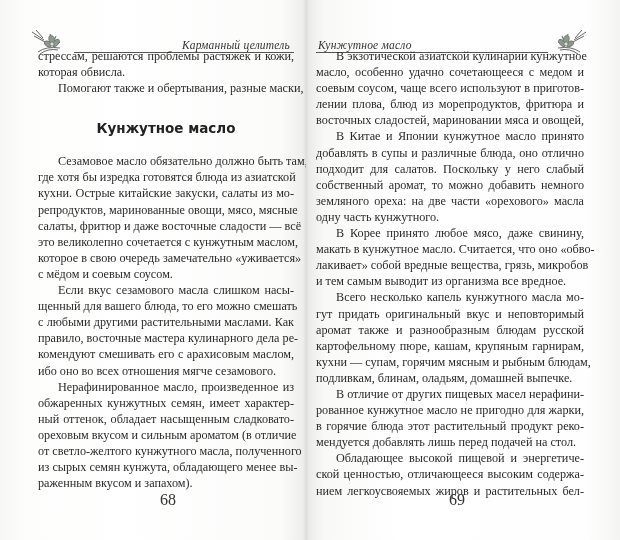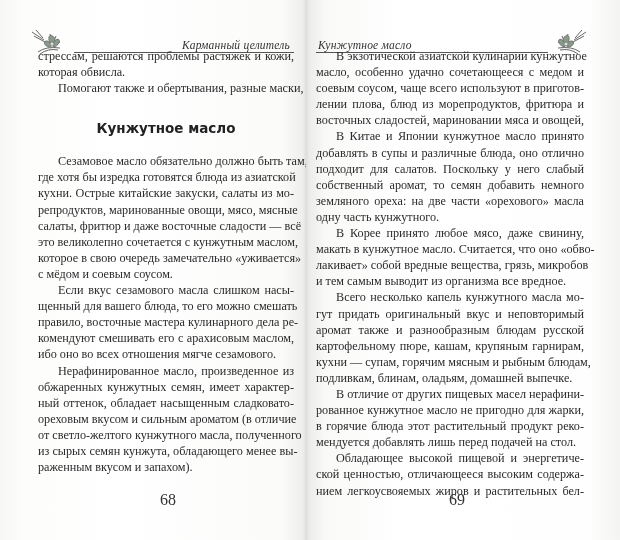--- a/index.html
+++ b/index.html
@@ -114,20 +114,21 @@
       <span class="line">где хотя бы изредка готовятся блюда из азиатской</span>
       <span class="line">кухни. Острые китайские закуски, салаты из мо-</span>
       <span class="line">репродуктов, маринованные овощи, мясо, мясные</span>
       <span class="line">салаты, фритюр и даже восточные сладости — всё</span>
       <span class="line">это великолепно сочетается с кунжутным маслом,</span>
       <span class="line">которое в свою очередь замечательно «уживается»</span>
       <span class="line last">с мёдом и соевым соусом.</span>
 
       <span class="line indent">Если вкус сезамового масла слишком насы-</span>
       <span class="line">щенный для вашего блюда, то его можно смешать</span>
+      <span class="line">с любыми другими растительными маслами. Как</span>
       <span class="line">правило, восточные мастера кулинарного дела ре-</span>
       <span class="line">комендуют смешивать его с арахисовым маслом,</span>
       <span class="line last">ибо оно во всех отношения мягче сезамового.</span>
 
       <span class="line indent">Нерафинированное масло, произведенное из</span>
       <span class="line">обжаренных кунжутных семян, имеет характер-</span>
       <span class="line">ный оттенок, обладает насыщенным сладковато-</span>
       <span class="line">ореховым вкусом и сильным ароматом (в отличие</span>
       <span class="line">от светло-желтого кунжутного масла, полученного</span>
       <span class="line">из сырых семян кунжута, обладающего менее вы-</span>
@@ -164,21 +165,21 @@
     <div class="text-block">
       <span class="line indent">В экзотической азиатской кулинарии кунжутное</span>
       <span class="line">масло, особенно удачно сочетающееся с медом и</span>
       <span class="line">соевым соусом, чаще всего используют в приготов-</span>
       <span class="line">лении плова, блюд из морепродуктов, фритюра и</span>
       <span class="line">восточных сладостей, мариновании мяса и овощей,</span>
 
       <span class="line indent">В Китае и Японии кунжутное масло принято</span>
       <span class="line">добавлять в супы и различные блюда, оно отлично</span>
       <span class="line">подходит для салатов. Поскольку у него слабый</span>
-      <span class="line">собственный аромат, то семян добавить немного</span>
+      <span class="line">собственный аромат, то можно добавить немного</span>
       <span class="line">земляного ореха: на две части «орехового» масла</span>
       <span class="line last">одну часть кунжутного.</span>
 
       <span class="line indent">В Корее принято любое мясо, даже свинину,</span>
       <span class="line">макать в кунжутное масло. Считается, что оно «обво-</span>
       <span class="line">лакивает» собой вредные вещества, грязь, микробов</span>
       <span class="line last">и тем самым выводит из организма все вредное.</span>
 
       <span class="line indent">Всего несколько капель кунжутного масла мо-</span>
       <span class="line">гут придать оригинальный вкус и неповторимый</span>

